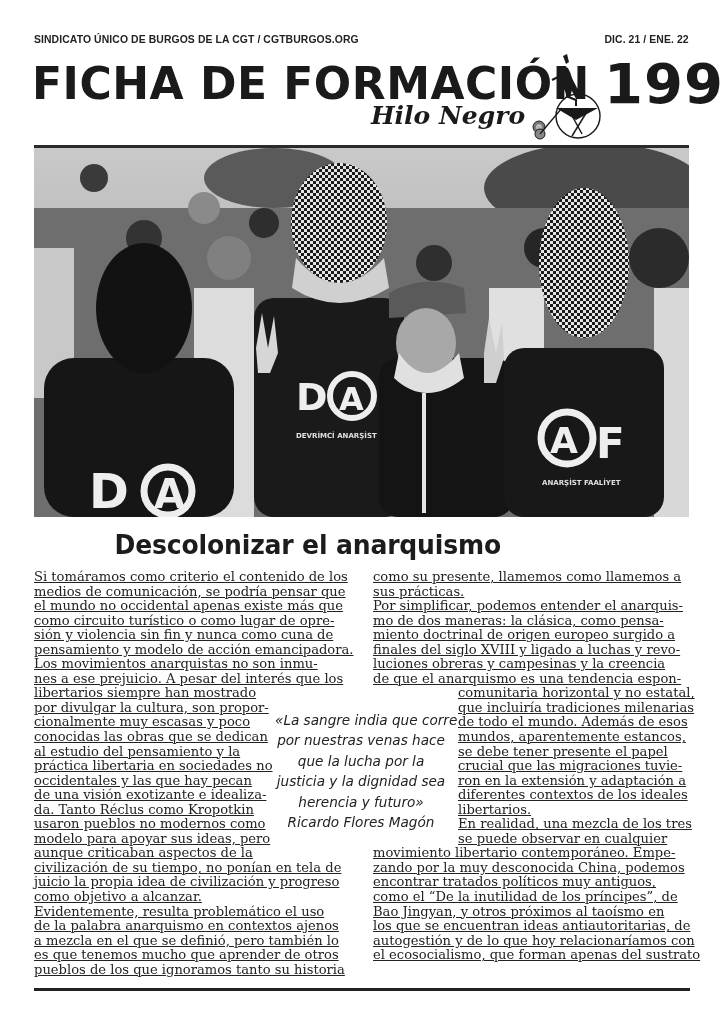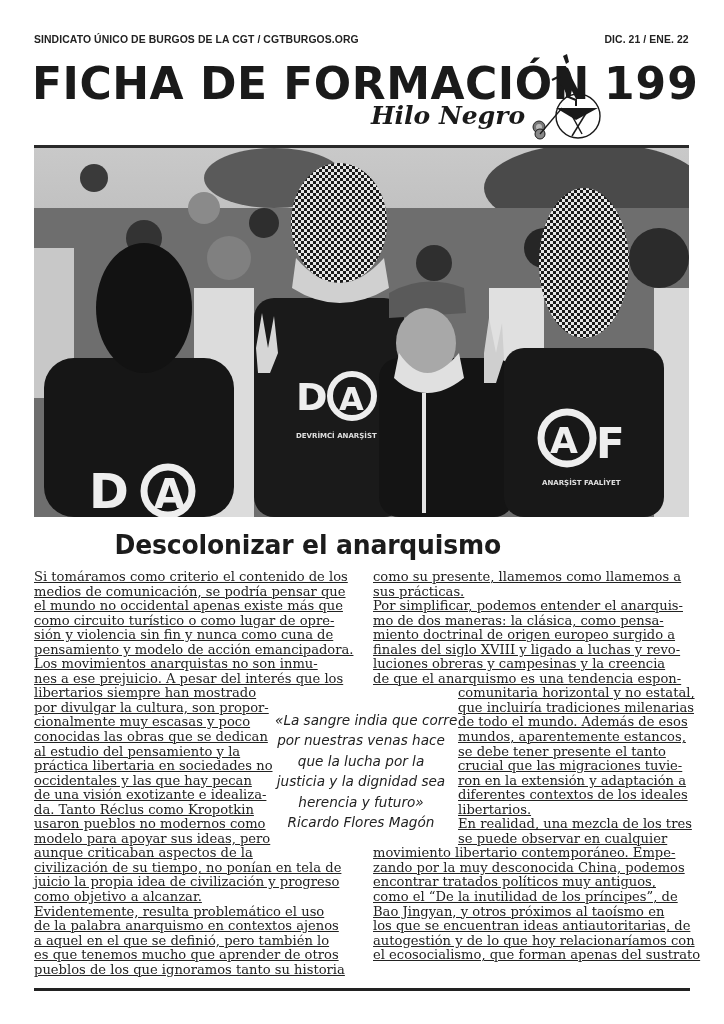--- a/index.html
+++ b/index.html
@@ -17,21 +17,21 @@
 
   .masthead-title {
     position: absolute; left: 32px; top: 60px;
     font-family: "DejaVu Sans", sans-serif; font-weight: bold;
     font-size: 44px; line-height: 48px; color: #1a1a1a; white-space: nowrap;
     transform: scaleX(1.0); transform-origin: left top; letter-spacing: 0.5px;
   }
   .issue-number {
     position: absolute; left: 604px; top: 60px;
     font-family: "DejaVu Sans", sans-serif; font-weight: bold;
-    font-size: 44px; line-height: 48px; color: #1a1a1a; letter-spacing: 1px;
+    font-size: 56px; line-height: 48px; color: #1a1a1a; letter-spacing: 1px;
   }
   .subtitle {
     position: absolute; left: 371px; top: 101px;
     font-family: "DejaVu Serif", serif; font-weight: bold; font-style: italic;
     font-size: 25px; line-height: 30px; color: #1a1a1a; white-space: nowrap;
   }
   .logo { position: absolute; left: 532px; top: 50px; width: 72px; height: 92px; }
   .small-logo { position: absolute; left: 532px; top: 120px; width: 14px; height: 14px; }
 
   .photo {
@@ -191,21 +191,21 @@
   <span class="line">de una visión exotizante e idealiza-</span>
   <span class="line">da. Tanto Réclus como Kropotkin</span>
   <span class="line">usaron pueblos no modernos como</span>
   <span class="line">modelo para apoyar sus ideas, pero</span>
   <span class="line">aunque criticaban aspectos de la</span>
   <span class="line">civilización de su tiempo, no ponían en tela de</span>
   <span class="line">juicio la propia idea de civilización y progreso</span>
   <span class="line">como objetivo a alcanzar.</span>
   <span class="line">Evidentemente, resulta problemático el uso</span>
   <span class="line">de la palabra anarquismo en contextos ajenos</span>
-  <span class="line">a aquel en el que se definió, pero también lo</span>
+  <span class="line">a mezcla en el que se definió, pero también lo</span>
   <span class="line">es que tenemos mucho que aprender de otros</span>
   <span class="line">pueblos de los que ignoramos tanto su historia</span>
 </div>
 
 <div class="quote">
   <span class="line">«La sangre india que corre</span>
   <span class="line">por nuestras venas hace</span>
   <span class="line">que la lucha por la</span>
   <span class="line">justicia y la dignidad sea</span>
   <span class="line">herencia y futuro»</span>
@@ -218,21 +218,21 @@
   <span class="line">Por simplificar, podemos entender el anarquis-</span>
   <span class="line">mo de dos maneras: la clásica, como pensa-</span>
   <span class="line">miento doctrinal de origen europeo surgido a</span>
   <span class="line">finales del siglo XVIII y ligado a luchas y revo-</span>
   <span class="line">luciones obreras y campesinas y la creencia</span>
   <span class="line">de que el anarquismo es una tendencia espon-</span>
   <span class="line ind">comunitaria horizontal y no estatal,</span>
   <span class="line ind">que incluiría tradiciones milenarias</span>
   <span class="line ind">de todo el mundo. Además de esos</span>
   <span class="line ind">mundos, aparentemente estancos,</span>
-  <span class="line ind">se debe tener presente el tanto</span>
+  <span class="line ind">se debe tener presente el papel</span>
   <span class="line ind">crucial que las migraciones tuvie-</span>
   <span class="line ind">ron en la extensión y adaptación a</span>
   <span class="line ind">diferentes contextos de los ideales</span>
   <span class="line ind">libertarios.</span>
   <span class="line ind">En realidad, una mezcla de los tres</span>
   <span class="line ind">se puede observar en cualquier</span>
   <span class="line">movimiento libertario contemporáneo. Empe-</span>
   <span class="line">zando por la muy desconocida China, podemos</span>
   <span class="line">encontrar tratados políticos muy antiguos,</span>
   <span class="line">como el “De la inutilidad de los príncipes”, de</span>

